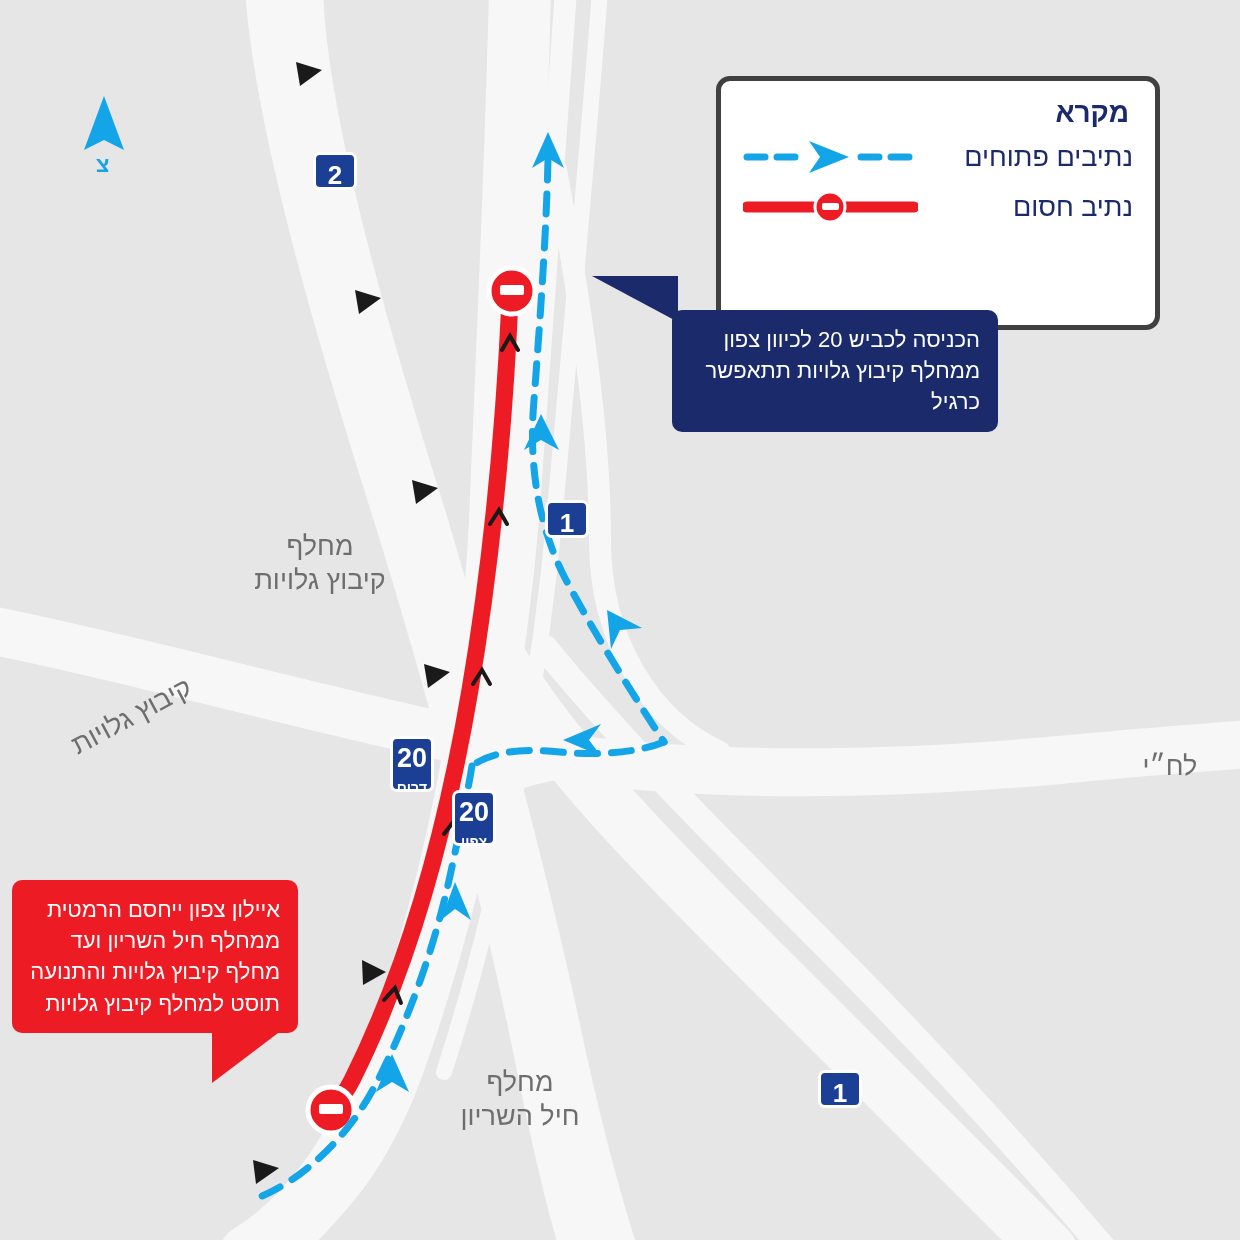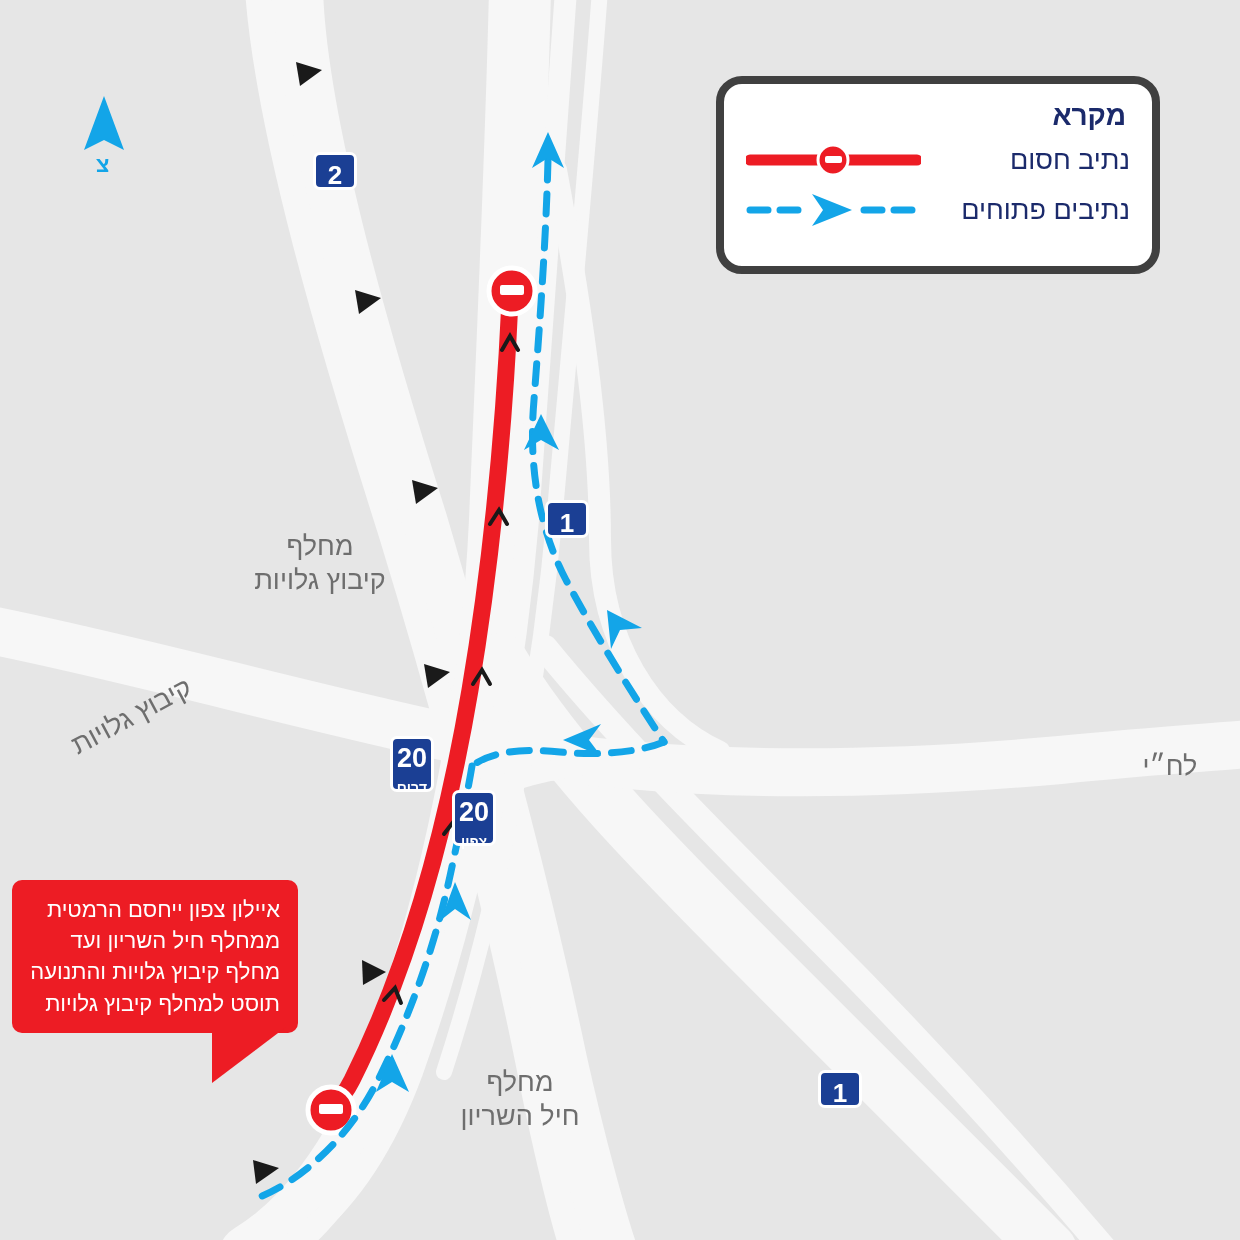--- a/index.html
+++ b/index.html
@@ -24,24 +24,24 @@
   }
   .overlay {
     position: absolute;
   }
 
   
   #legend {
     left: 716px;
     top: 76px;
     width: 444px;
-    height: 198px;
+    height: 254px;
     background: #ffffff;
-    border: 8px solid #404040;
-    border-radius: 26px;
+    border: 5px solid #404040;
+    border-radius: 14px;
     box-sizing: border-box;
     padding: 12px 22px 10px 22px;
     direction: rtl;
   }
   #legend .legend-title {
     text-align: right;
     font-size: 28px;
     font-weight: bold;
     color: #1b2a6b;
     margin: 4px 4px 8px 0;
@@ -246,44 +246,48 @@
 
     <g>
       <path d="M104 96 L124 150 L104 140 L84 150 Z" fill="#13a5e8"></path>
     </g>
   </svg>
 
   <div id="north-label">צ</div>
 
   <div id="legend" class="overlay">
     <div class="legend-title">מקרא</div>
+
+    <div class="legend-row">
+      <span class="legend-label">נתיבים פתוחים</span>
+      <span class="legend-symbol">
+        <svg viewBox="0 0 175 36" width="175" height="36">
+          <line x1="4" y1="18" x2="60" y2="18" stroke="#13a5e8" stroke-width="7" stroke-dasharray="18 12" stroke-linecap="round"></line>
+          <line x1="118" y1="18" x2="171" y2="18" stroke="#13a5e8" stroke-width="7" stroke-dasharray="18 12" stroke-linecap="round"></line>
+          <path d="M106 18 l-40 -16 l11 16 l-11 16 z" fill="#13a5e8"></path>
+        </svg>
+      </span>
+    </div>
 
     <div class="legend-row">
       <span class="legend-label">נתיב חסום</span>
       <span class="legend-symbol">
         <svg viewBox="0 0 175 36" width="175" height="36">
           <line x1="4" y1="18" x2="171" y2="18" stroke="#ed1c24" stroke-width="11" stroke-linecap="round"></line>
           <circle cx="87" cy="18" r="15" fill="#ed1c24" stroke="#ffffff" stroke-width="3"></circle>
           <rect x="79" y="14" width="17" height="7" rx="2" fill="#ffffff"></rect>
         </svg>
       </span>
     </div>
-
-    <div class="legend-row">
-      <span class="legend-label">נתיבים פתוחים</span>
-      <span class="legend-symbol">
-        <svg viewBox="0 0 175 36" width="175" height="36">
-          <line x1="4" y1="18" x2="60" y2="18" stroke="#13a5e8" stroke-width="7" stroke-dasharray="18 12" stroke-linecap="round"></line>
-          <line x1="118" y1="18" x2="171" y2="18" stroke="#13a5e8" stroke-width="7" stroke-dasharray="18 12" stroke-linecap="round"></line>
-          <path d="M106 18 l-40 -16 l11 16 l-11 16 z" fill="#13a5e8"></path>
-        </svg>
-      </span>
-    </div>
-  </div>
-
+  </div>
+
+  <div id="callout-blue" class="callout">
+    <div class="tail"></div>
+    <span>הכניסה לכביש 20 לכיוון צפון ממחלף קיבוץ גלויות תתאפשר כרגיל</span>
+  </div>
 
   <div id="callout-red" class="callout">
     <div class="tail"></div>
     <span>איילון צפון ייחסם הרמטית ממחלף חיל השריון ועד מחלף קיבוץ גלויות והתנועה תוסט למחלף קיבוץ גלויות</span>
   </div>
 
   <div class="shield shield-sm" style="left:313px; top:152px;">
     <span>2</span>
   </div>
 

